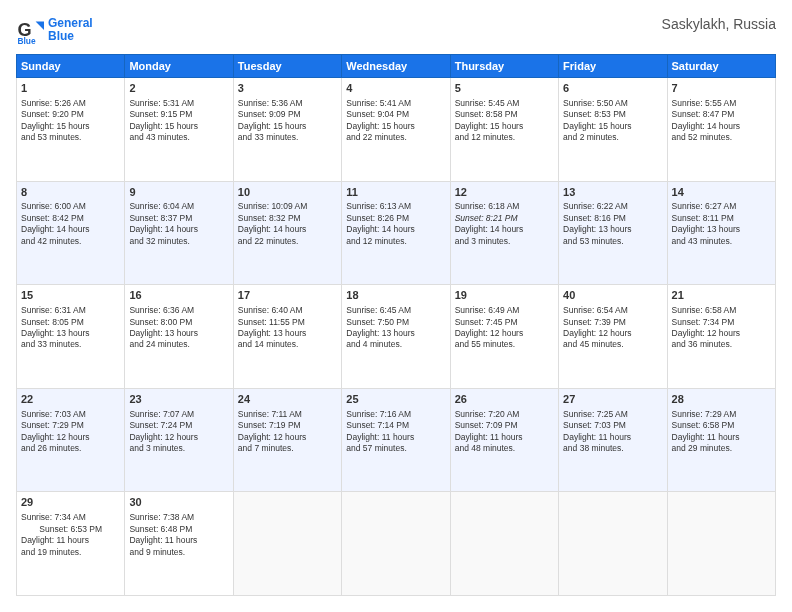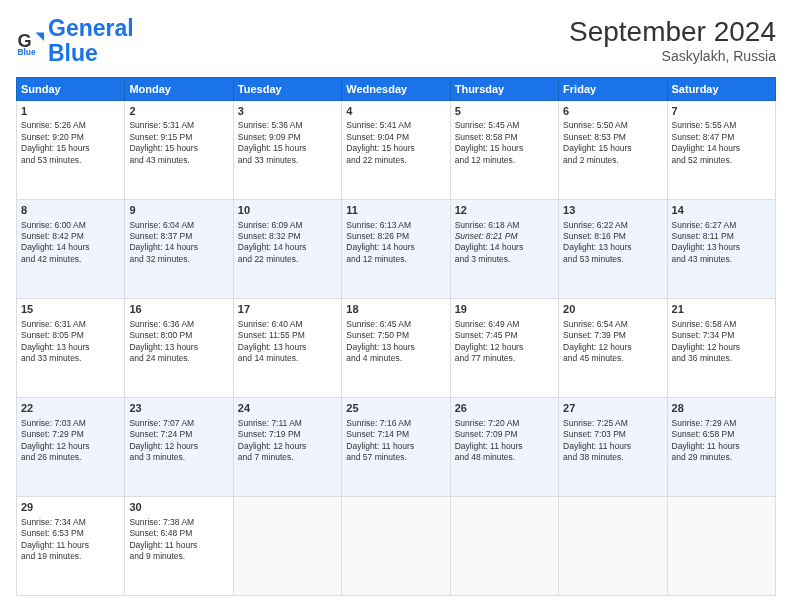--- a/index.html
+++ b/index.html
@@ -22,21 +22,21 @@
       justify-content: space-between;
       align-items: flex-start;
       margin-bottom: 10px;
     }
     .logo {
       display: flex;
       align-items: center;
       gap: 4px;
     }
     .logo-text {
-      font-size: 23px;
+      font-size: 12px;
       font-weight: bold;
       color: #333;
       line-height: 1.1;
     }
     .logo-text span {
       color: #1a73e8;
     }
     .logo-icon {
       width: 28px;
       height: 28px;
@@ -106,21 +106,20 @@
         <text x="2" y="40" font-size="12" font-weight="bold" fill="#1a73e8" font-family="Arial">Blue</text>
       </svg>
       <div>
         <div class="logo-text">
           <span>General</span><br>
           <span style="color:#1a73e8">Blue</span>
         </div>
       </div>
     </div>
     <div class="title-block">
-      <div class="main-title">September 2024</div>
       <div class="subtitle">Saskylakh, Russia</div>
     </div>
   </div>
 
   <table class="calendar">
     <thead>
       <tr>
         <th>Sunday</th>
         <th>Monday</th>
         <th>Tuesday</th>
@@ -192,21 +191,21 @@
           </td>
           <td>
             <span class="day-num">9</span>
             <span style="display: block;">Sunrise: 6:04 AM</span>
             <span style="display: block;">Sunset: 8:37 PM</span>
             <span style="display: block;">Daylight: 14 hours</span>
             <span style="display: block;">and 32 minutes.</span>
           </td>
           <td>
             <span class="day-num">10</span>
-            <span style="display: block;">Sunrise: 6:09 AM</span>
+            <span style="display: block;">Sunrise: 10:09 AM</span>
             <span style="display: block;">Sunset: 8:32 PM</span>
             <span style="display: block;">Daylight: 14 hours</span>
             <span style="display: block;">and 22 minutes.</span>
           </td>
           <td>
             <span class="day-num">11</span>
             <span style="display: block;">Sunrise: 6:13 AM</span>
             <span style="display: block;">Sunset: 8:26 PM</span>
             <span style="display: block;">Daylight: 14 hours</span>
             <span style="display: block;">and 12 minutes.</span>
@@ -260,24 +259,24 @@
             <span style="display: block;">Sunrise: 6:45 AM</span>
             <span style="display: block;">Sunset: 7:50 PM</span>
             <span style="display: block;">Daylight: 13 hours</span>
             <span style="display: block;">and 4 minutes.</span>
           </td>
           <td>
             <span class="day-num">19</span>
             <span style="display: block;">Sunrise: 6:49 AM</span>
             <span style="display: block;">Sunset: 7:45 PM</span>
             <span style="display: block;">Daylight: 12 hours</span>
-            <span style="display: block;">and 77 minutes.</span>
-          </td>
-          <td>
-            <span class="day-num">20</span>
+            <span style="display: block;">and 55 minutes.</span>
+          </td>
+          <td>
+            <span class="day-num">40</span>
             <span style="display: block;">Sunrise: 6:54 AM</span>
             <span style="display: block;">Sunset: 7:39 PM</span>
             <span style="display: block;">Daylight: 12 hours</span>
             <span style="display: block;">and 45 minutes.</span>
           </td>
           <td>
             <span class="day-num">21</span>
             <span style="display: block;">Sunrise: 6:58 AM</span>
             <span style="display: block;">Sunset: 7:34 PM</span>
             <span style="display: block;">Daylight: 12 hours</span>
@@ -332,21 +331,21 @@
             <span style="display: block;">Sunrise: 7:29 AM</span>
             <span style="display: block;">Sunset: 6:58 PM</span>
             <span style="display: block;">Daylight: 11 hours</span>
             <span style="display: block;">and 29 minutes.</span>
           </td>
         </tr>
         <tr>
           <td>
             <span class="day-num">29</span>
             <span style="display: block;">Sunrise: 7:34 AM</span>
-            <span style="display: block;">Sunset: 6:53 PM</span>
+            <span style="display: block; text-align: center;">Sunset: 6:53 PM</span>
             <span style="display: block;">Daylight: 11 hours</span>
             <span style="display: block;">and 19 minutes.</span>
           </td>
           <td>
             <span class="day-num">30</span>
             <span style="display: block;">Sunrise: 7:38 AM</span>
             <span style="display: block;">Sunset: 6:48 PM</span>
             <span style="display: block;">Daylight: 11 hours</span>
             <span style="display: block;">and 9 minutes.</span>
           </td>

